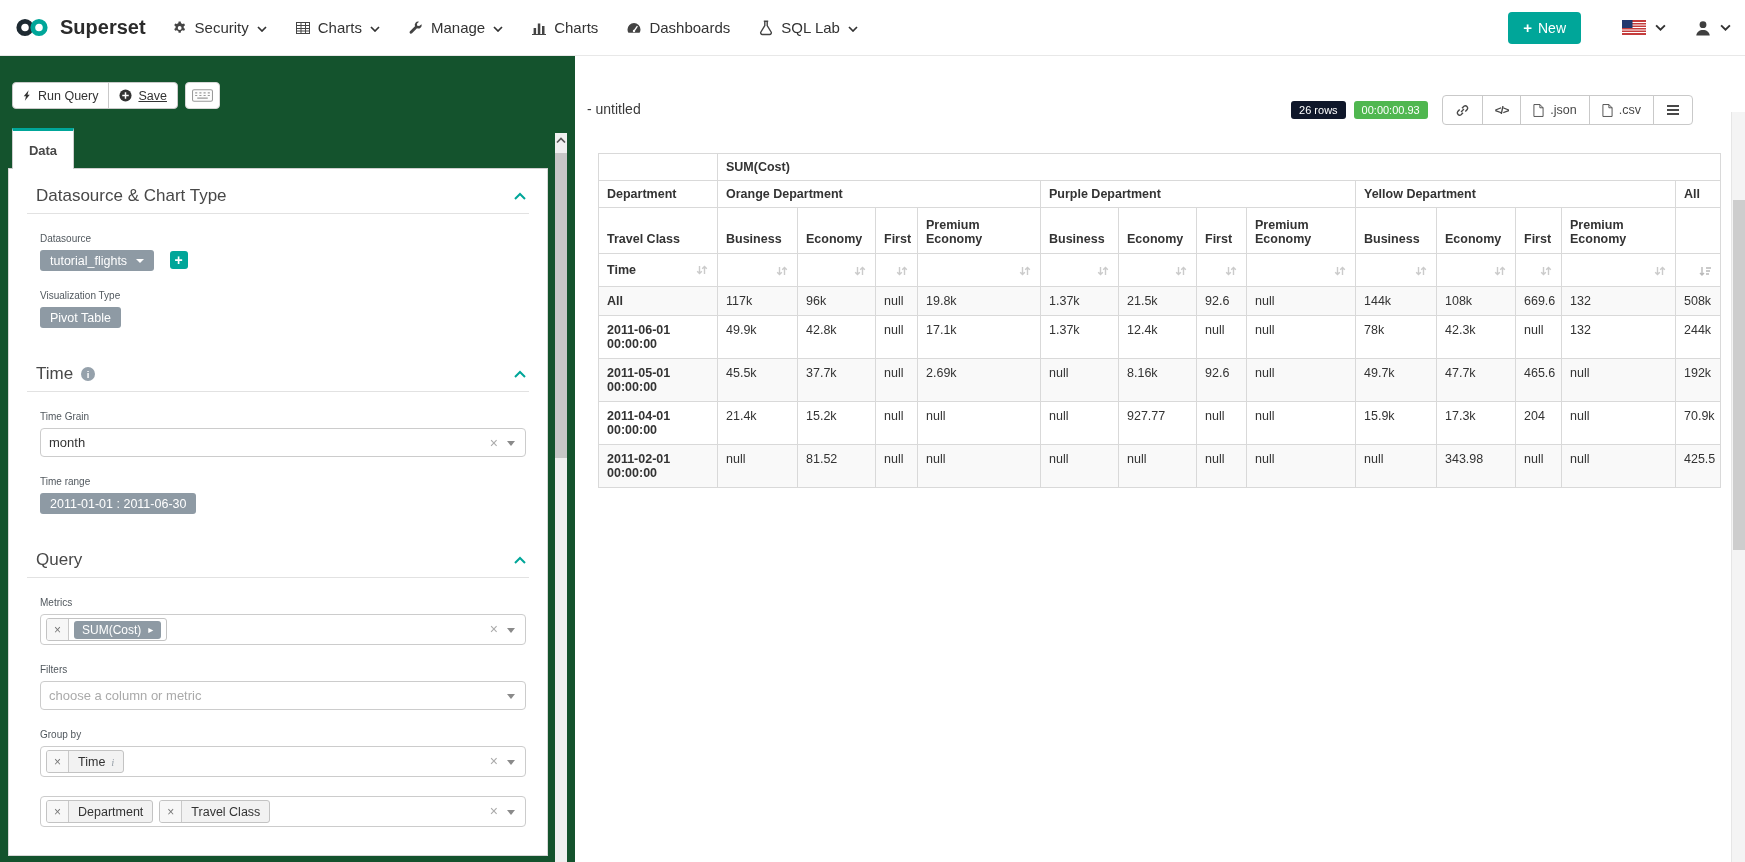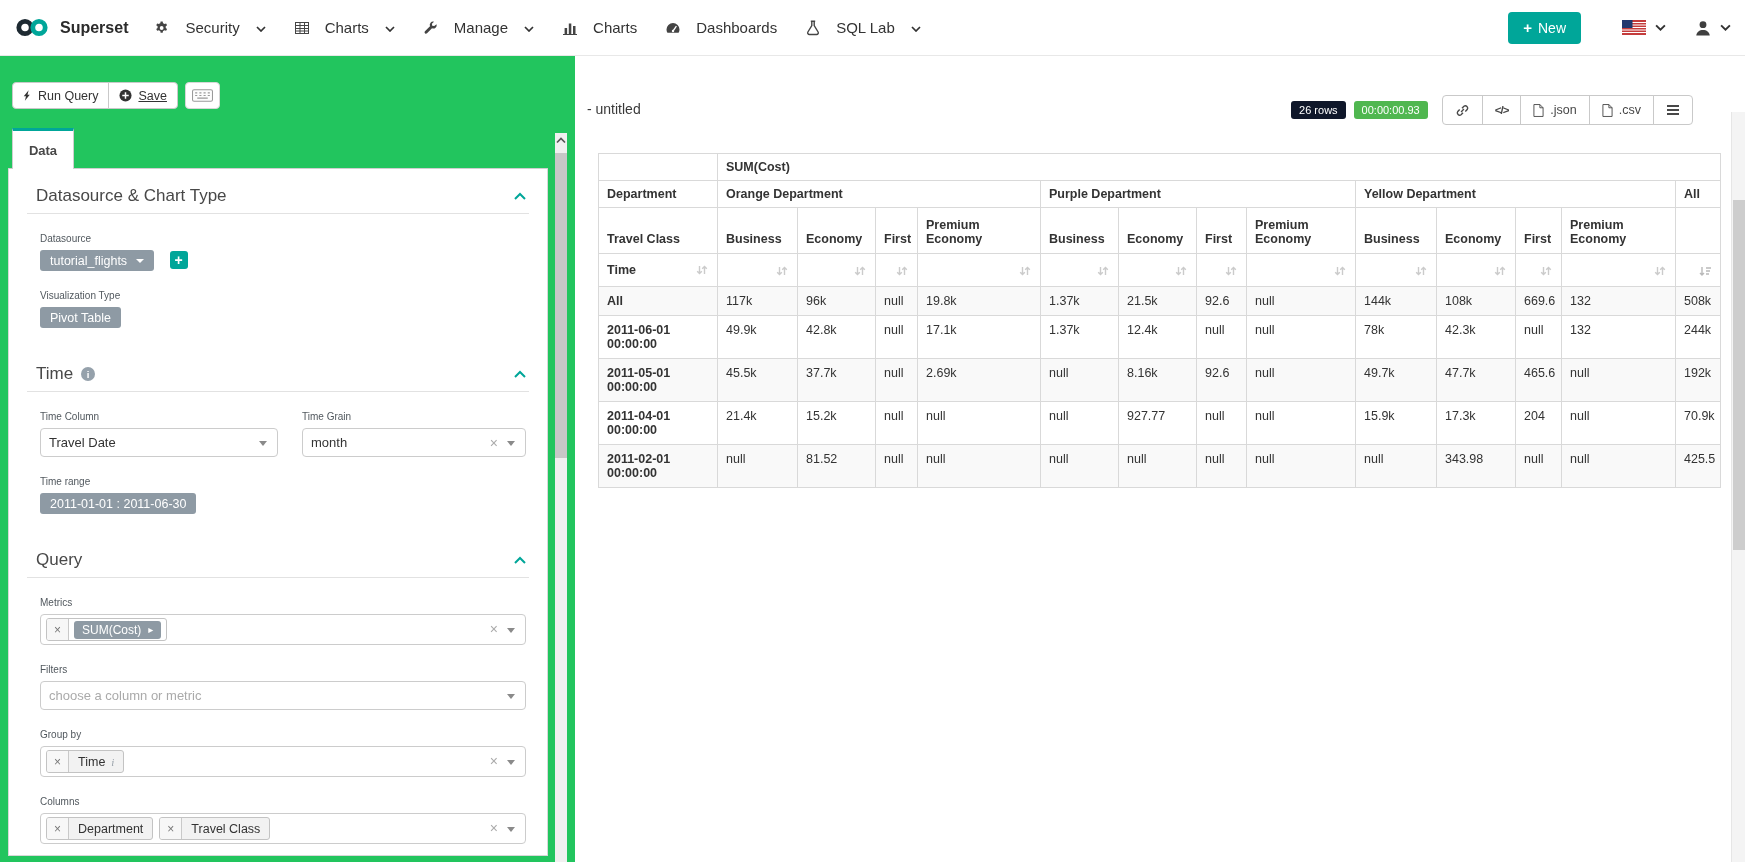--- a/index.html
+++ b/index.html
@@ -6,34 +6,34 @@
   html,body { width:1745px; height:862px; }
   body {
     font-family: "Liberation Sans", sans-serif;
     color:#333; background:#fff; position:relative; overflow:hidden;
   }
   svg { display:block; }
 
   
   .navbar{position:absolute;top:0;left:0;width:1745px;height:56px;background:#fff;
     border-bottom:1px solid #e8e8e8;display:flex;align-items:center;padding:0 14px;z-index:5;}
-  .brand{display:flex;align-items:center;gap:9px;font-size:16px;font-weight:bold;color:#2b2b2b;margin-right:26px;cursor:pointer;}
+  .brand{display:flex;align-items:center;gap:9px;font-size:20px;font-weight:bold;color:#2b2b2b;margin-right:26px;cursor:pointer;}
   .menu{display:flex;align-items:center;gap:28px;font-size:15px;color:#333;}
-  .nav-item{display:flex;align-items:center;gap:15px;cursor:pointer;}
+  .nav-item{display:flex;align-items:center;gap:7px;cursor:pointer;}
   .nav-icon svg{width:16px;height:16px;}
   .nav-caret{margin-left:1px;margin-top:3px;}
   .nav-right{margin-left:auto;display:flex;align-items:center;gap:13px;}
   .btn-new{background:#00a699;color:#fff;border:none;border-radius:4px;padding:8px 15px;
     font-size:14px;font-family:inherit;display:flex;align-items:center;gap:6px;cursor:pointer;margin-right:28px;}
   .btn-new .plus{font-weight:bold;font-size:15px;line-height:12px;}
   .flag-wrap,.user-wrap{display:flex;align-items:center;gap:9px;cursor:pointer;}
   .user-wrap{margin-left:16px;}
 
   
-  .left-region{position:absolute;top:56px;left:0;width:575px;bottom:0;background:#22c55e;padding-left:20px;}
+  .left-region{position:absolute;top:56px;left:0;width:575px;bottom:0;background:#14532d;padding-left:20px;}
   .toolbar{position:absolute;top:26px;left:12px;display:flex;align-items:flex-start;}
   .btn-group{display:inline-flex;}
   .btn{background:#fff;border:1px solid #c9c9c9;height:27px;padding:0 10px;font-size:12.5px;
     font-family:inherit;color:#333;display:flex;align-items:center;gap:6px;cursor:pointer;}
   .btn-group .btn:first-child{border-radius:4px 0 0 4px;}
   .btn-group .btn:last-child{border-radius:0 4px 4px 0;margin-left:-1px;text-decoration:underline;}
   .kbd-btn{margin-left:7px;background:#fff;border:1px solid #d7d7d7;border-radius:4px;height:27px;
     padding:0 6px;display:flex;align-items:center;cursor:default;}
 
   .tab-row{position:absolute;top:72px;left:8px;width:540px;height:41px;border-bottom:1px solid #cfcfcf;}
@@ -318,27 +318,20 @@
         </span>
         <span class="chev">
             <svg width="14" height="9" viewBox="0 0 14 9">
               <path d="M2 7l5-5 5 5" fill="none" stroke="#00a699" stroke-width="2"></path>
             </svg>
           </span>
       </div>
       <hr class="section-hr">
       <div class="controls">
         <div class="control two-col">
-          <div class="col1">
-            <div class="control-label">Time Column</div>
-            <div class="select">
-              <span>Travel Date</span>
-              <span class="sel-caret"></span>
-            </div>
-          </div>
           <div class="col2">
             <div class="control-label">Time Grain</div>
             <div class="select">
               <span>month</span>
               <span class="sel-clear">×</span>
               <span class="sel-caret"></span>
             </div>
           </div>
         </div>
         <div class="control">
@@ -392,21 +385,20 @@
                 <span class="token-label">
                   <span>Time</span>
                   <span class="token-info">i</span>
                 </span>
               </span>
               <span class="sel-clear">×</span>
             <span class="sel-caret"></span>
           </div>
         </div>
         <div class="control">
-          <div class="control-label">Columns</div>
           <div class="select multi" id="columns-select">
             <span class="token">
                 <span class="token-x">×</span>
                 <span class="token-label">
                   <span>Department</span>
                 </span>
               </span>
               <span class="token">
                 <span class="token-x">×</span>
                 <span class="token-label">

